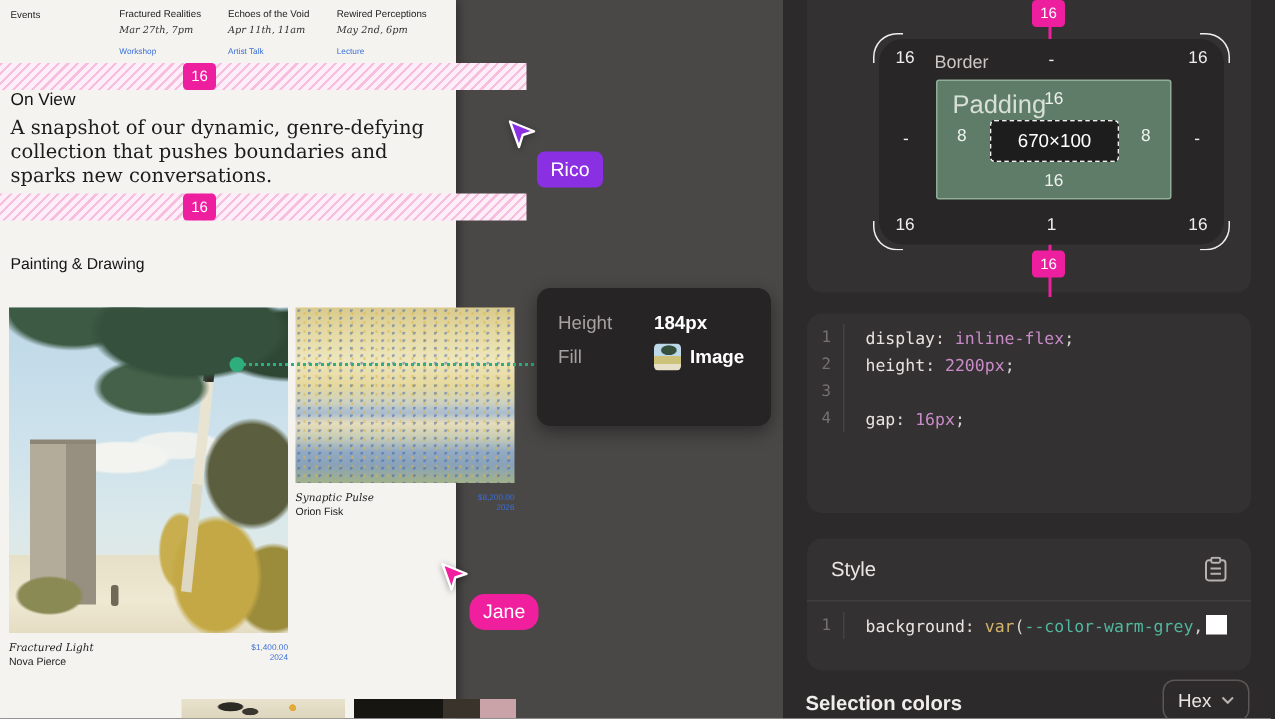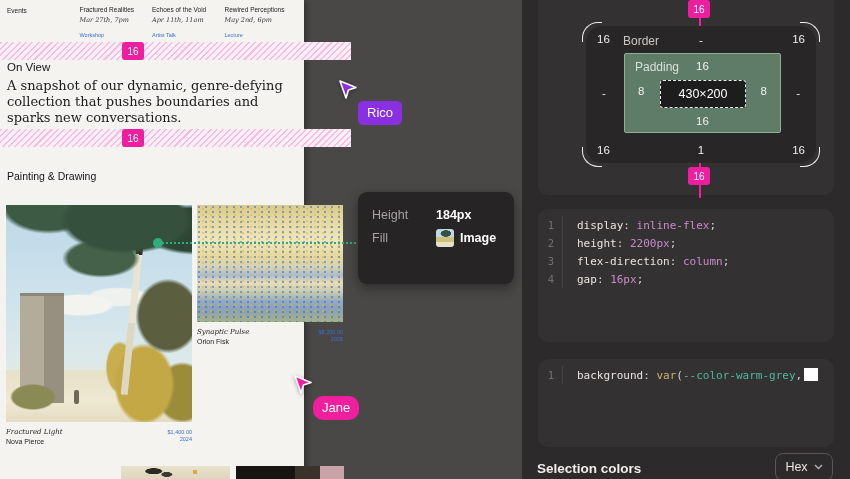--- a/index.html
+++ b/index.html
@@ -125,21 +125,21 @@
   .bm-label { color:#c9c6c3; font-size:12px; }
   #bm-border-label { position:absolute; left:37px; top:8px; }
   #bm-radius-tl { left:11px; top:7px; } #bm-radius-tr { right:11px; top:7px; }
   #bm-radius-bl { left:11px; bottom:7px; } #bm-radius-br { right:11px; bottom:7px; }
   #bm-border-top { left:0; right:0; top:8px; text-align:center; }
   #bm-border-bottom { left:0; right:0; bottom:7px; text-align:center; }
   #bm-border-left { left:16px; top:61px; } #bm-border-right { right:16px; top:61px; }
   #bm-padding { position:absolute; left:38px; top:27px; width:157px; height:80px; background:#5e7c68;
       border:1px solid #8fae97; border-radius:2px; }
   #bm-padding .bm-num { color:#eef2ec; }
-  #bm-padding-label { position:absolute; left:10px; top:6px; color:#d8e0d5; font-size:12px; }
+  #bm-padding-label { position:absolute; left:10px; top:6px; color:#d8e0d5; font-size:17px; }
   #bm-pad-top { left:0; right:0; top:6px; text-align:center; }
   #bm-pad-bottom { left:0; right:0; bottom:5px; text-align:center; }
   #bm-pad-left { left:13px; top:31px; } #bm-pad-right { right:13px; top:31px; }
   #bm-content { position:absolute; left:35px; top:26px; width:86px; height:28px; background:#1e1d1e;
       border:1.5px dashed #f2f0ee; border-radius:3px; display:flex; align-items:center; justify-content:center;
       color:#fff; font-size:12.5px; }
 
   
   .card-header { display:flex; align-items:center; justify-content:space-between; height:42px; padding:0 16px;
       border-bottom:1px solid #413e3f; }
@@ -288,50 +288,58 @@
         <span class="bm-num" id="bm-border-left">-</span>
         <span class="bm-num" id="bm-border-right">-</span>
         <span class="bm-num" id="bm-border-bottom">1</span>
 
         <div id="bm-padding">
           <span id="bm-padding-label">Padding</span>
           <span class="bm-num" id="bm-pad-top">16</span>
           <span class="bm-num" id="bm-pad-left">8</span>
           <span class="bm-num" id="bm-pad-right">8</span>
           <span class="bm-num" id="bm-pad-bottom">16</span>
-          <div id="bm-content">430×200</div>
+          <div id="bm-content">670×100</div>
         </div>
       </div>
 
       <div class="px-badge" style="left:150px; top:14px;">16</div>
       <div class="px-badge" style="left:150px; top:181px;">16</div>
     </div>
 
     <div class="card" id="card-layout">
       <div class="code-area" id="layout-code">
           <div class="code-line">
             <div class="code-num">1</div>
             <div class="code-text"><span class="tok-prop">display</span><span class="tok-plain">: </span><span class="tok-value">inline-flex</span><span class="tok-plain">;</span></div>
           </div>
           <div class="code-line">
             <div class="code-num">2</div>
             <div class="code-text"><span class="tok-prop">height</span><span class="tok-plain">: </span><span class="tok-value">2200px</span><span class="tok-plain">;</span></div>
           </div>
           <div class="code-line">
             <div class="code-num">3</div>
-            <div class="code-text"><span class="tok-prop">flex-direction</span><span class="tok-plain">: </span><span class="tok-value">column</span><span class="tok-plain">;</span></div>
           </div>
           <div class="code-line">
             <div class="code-num">4</div>
             <div class="code-text"><span class="tok-prop">gap</span><span class="tok-plain">: </span><span class="tok-value">16px</span><span class="tok-plain">;</span></div>
           </div>
         </div>
     </div>
 
     <div class="card" id="card-style">
+      <div class="card-header">
+        <span class="card-title">Style</span>
+        <svg class="copy-icon" viewBox="0 0 15 17">
+          <rect x="1" y="2.5" width="13" height="13.5" rx="2" fill="none" stroke="#b5b2af" stroke-width="1.3"></rect>
+          <rect x="4.5" y="0.8" width="6" height="3.4" rx="1" fill="#343132" stroke="#b5b2af" stroke-width="1.3"></rect>
+          <line x1="4" y1="8" x2="11" y2="8" stroke="#b5b2af" stroke-width="1.2"></line>
+          <line x1="4" y1="11.5" x2="11" y2="11.5" stroke="#b5b2af" stroke-width="1.2"></line>
+        </svg>
+      </div>
       <div class="code-area" id="style-code">
           <div class="code-line">
             <div class="code-num">1</div>
             <div class="code-text"><span class="tok-prop">background</span><span class="tok-plain">: </span><span class="tok-fn">var</span><span class="tok-plain">(</span><span class="tok-var">--color-warm-grey</span><span class="tok-plain">,</span><span class="tok-swatch" style="background: rgb(255, 255, 255);"></span></div>
           </div>
         </div>
     </div>
 
     <div id="selection-colors">Selection colors</div>
     <div id="hex-btn">

